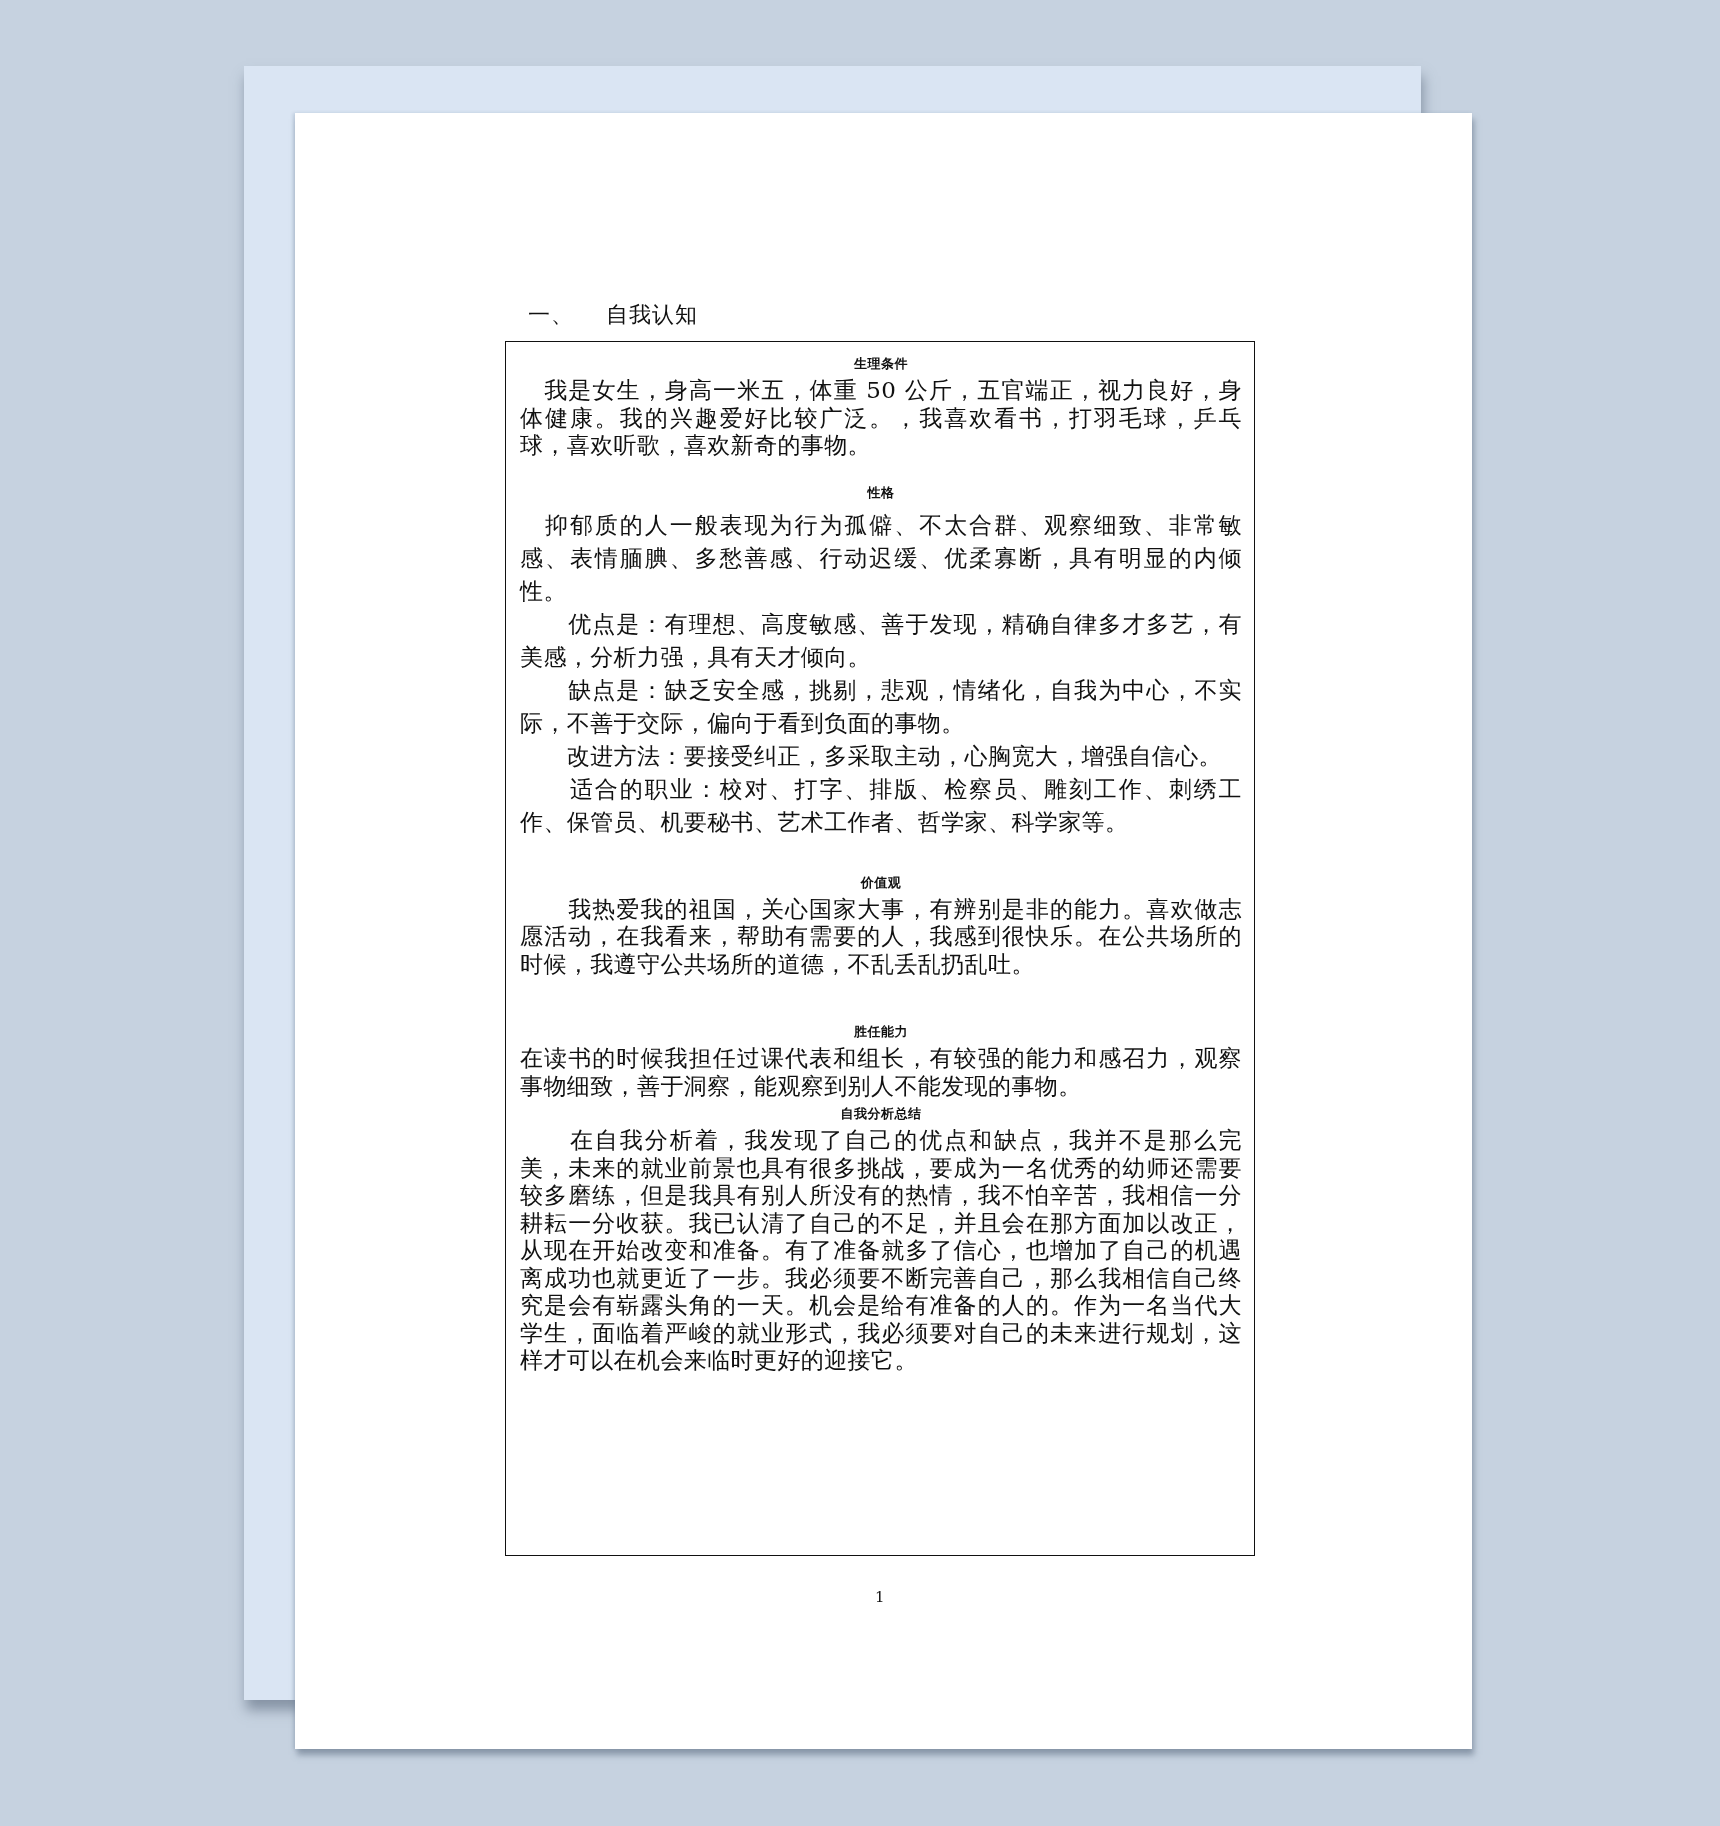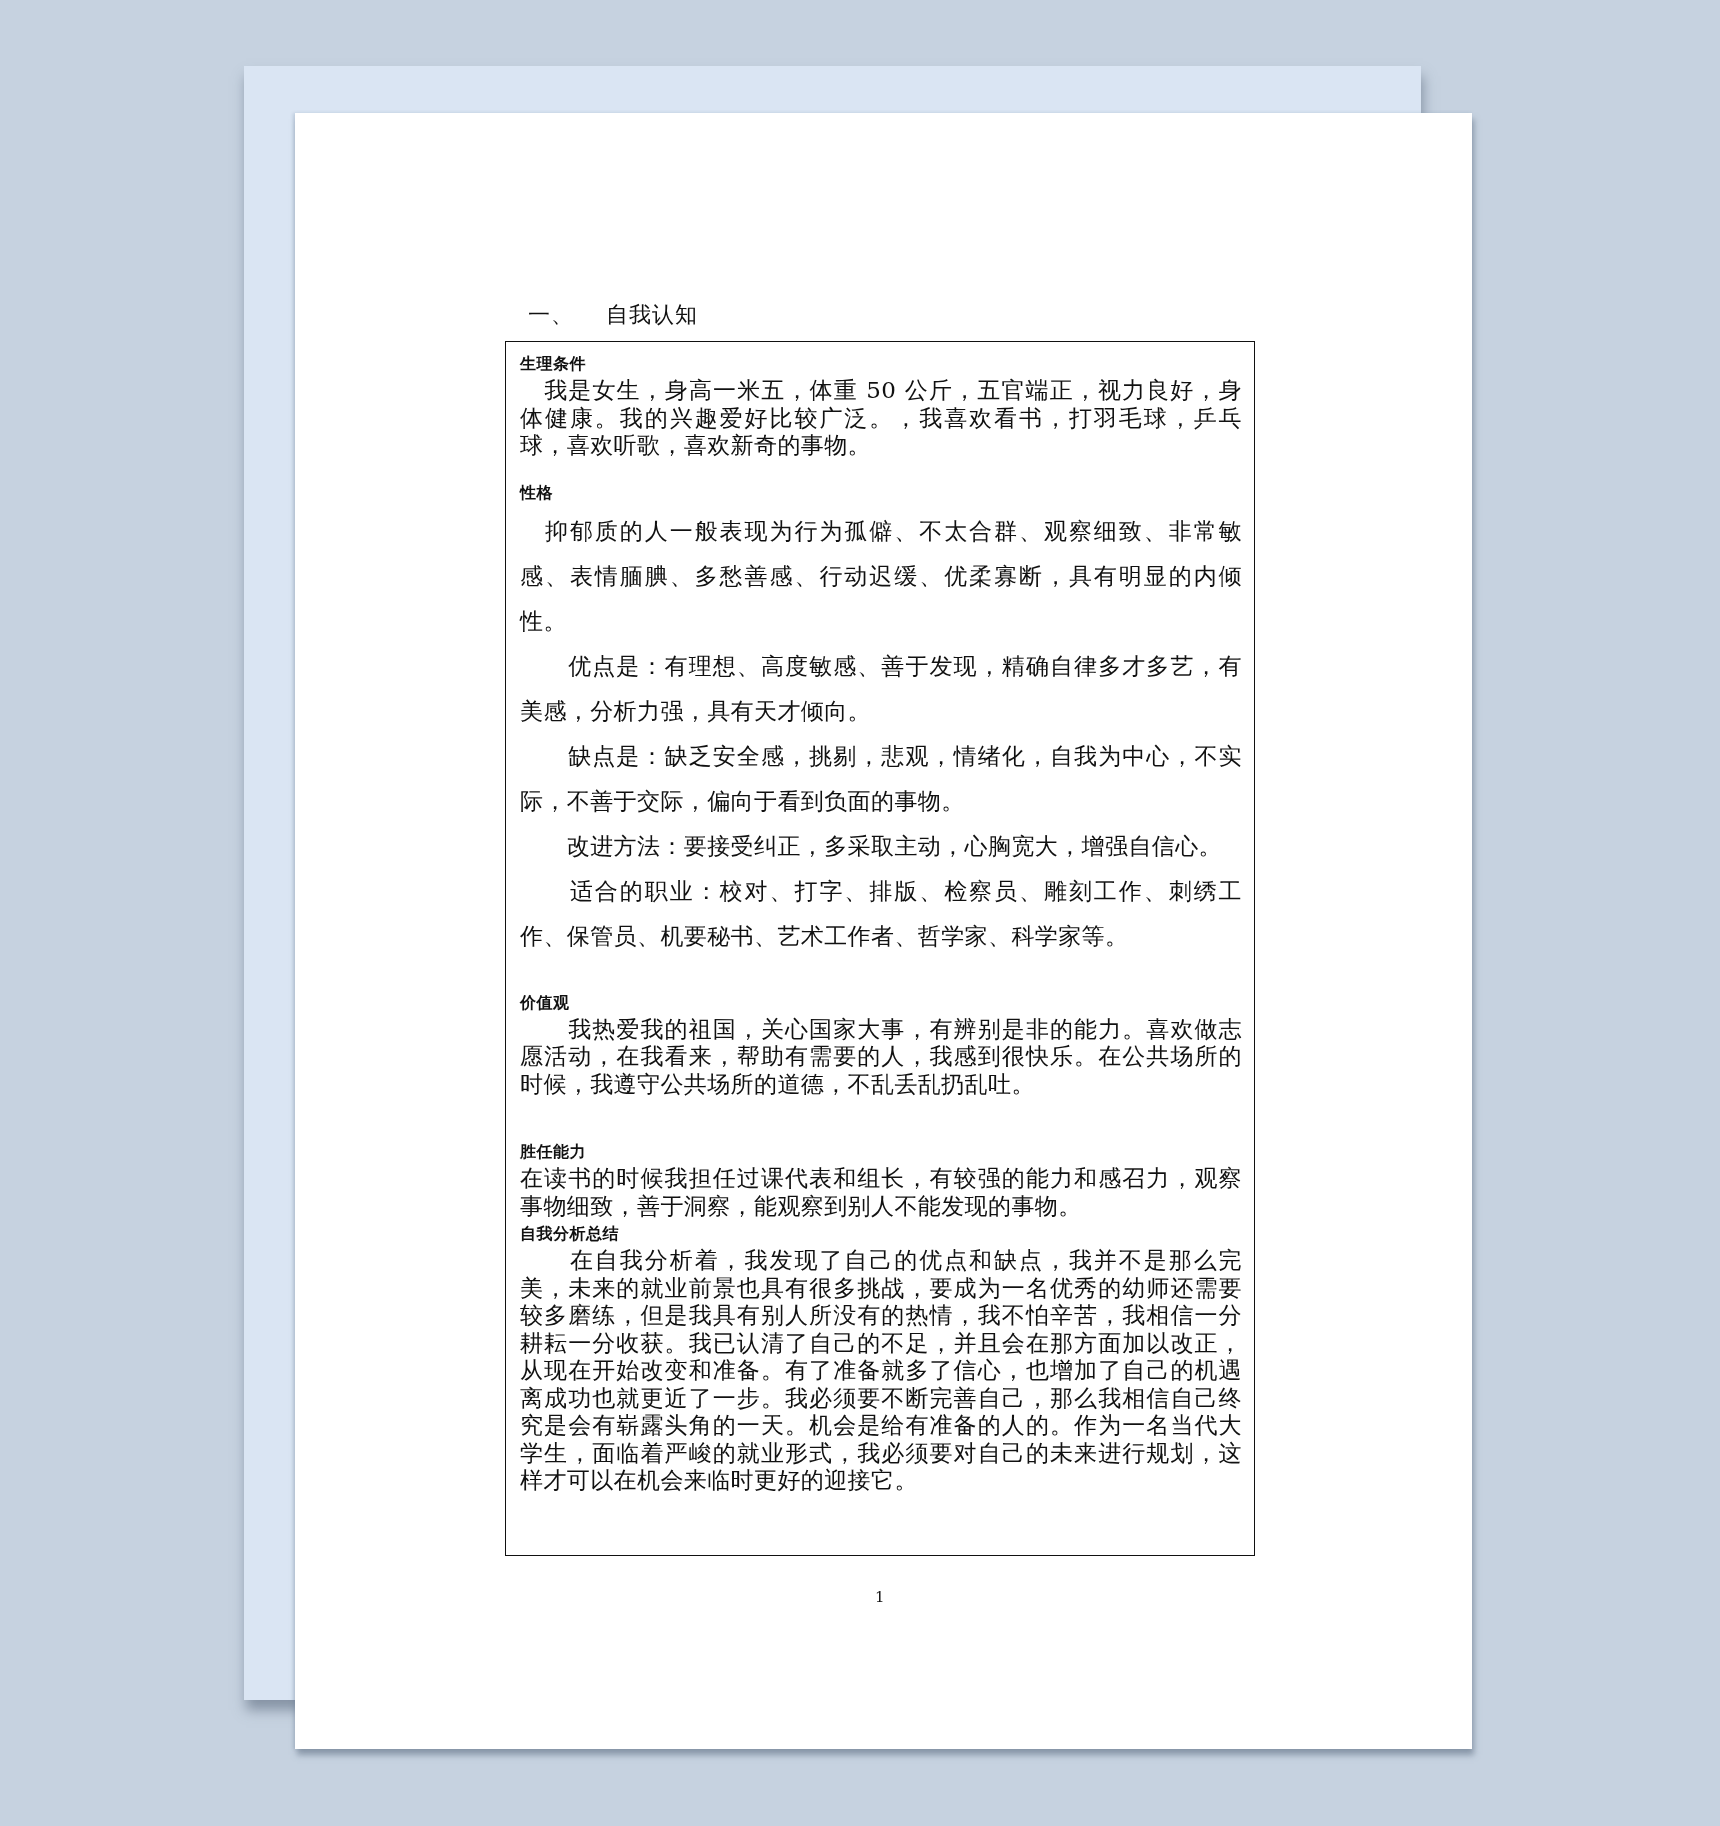--- a/index.html
+++ b/index.html
@@ -22,28 +22,28 @@
   .section-title {
     position:absolute; left:528px; top:300px;
     font-size:22px; line-height:30px; letter-spacing:1px;
     white-space:pre;
   }
   .box {
     position:absolute; left:505px; top:341px; width:750px; height:1215px;
     border:1.5px solid #111; box-sizing:border-box;
     padding:8px 12px 0 14px;
   }
-  .subhead { font-size:16px; line-height:27px; font-weight:bold; letter-spacing:0.5px; }
+  .subhead { font-size:13px; line-height:27px; font-weight:bold; letter-spacing:0.5px;text-align:center; }
   .subhead.normal { font-weight:bold;margin-top:40px; }
   .para {
     font-size:23px; line-height:28px; text-align:justify; letter-spacing:0.4px;
     margin:0;
   }
   .para.tight { line-height:27.5px; }
-  .para.spaced { line-height:45px; }
+  .para.spaced { line-height:33px; }
   .gap { height:30px; }
   .page-num {
     position:absolute; left:875px; top:1588px; font-size:15px; line-height:18px;
   }
 </style>
 </head>
 <body>
 
 <div class="page-back"></div>
 

